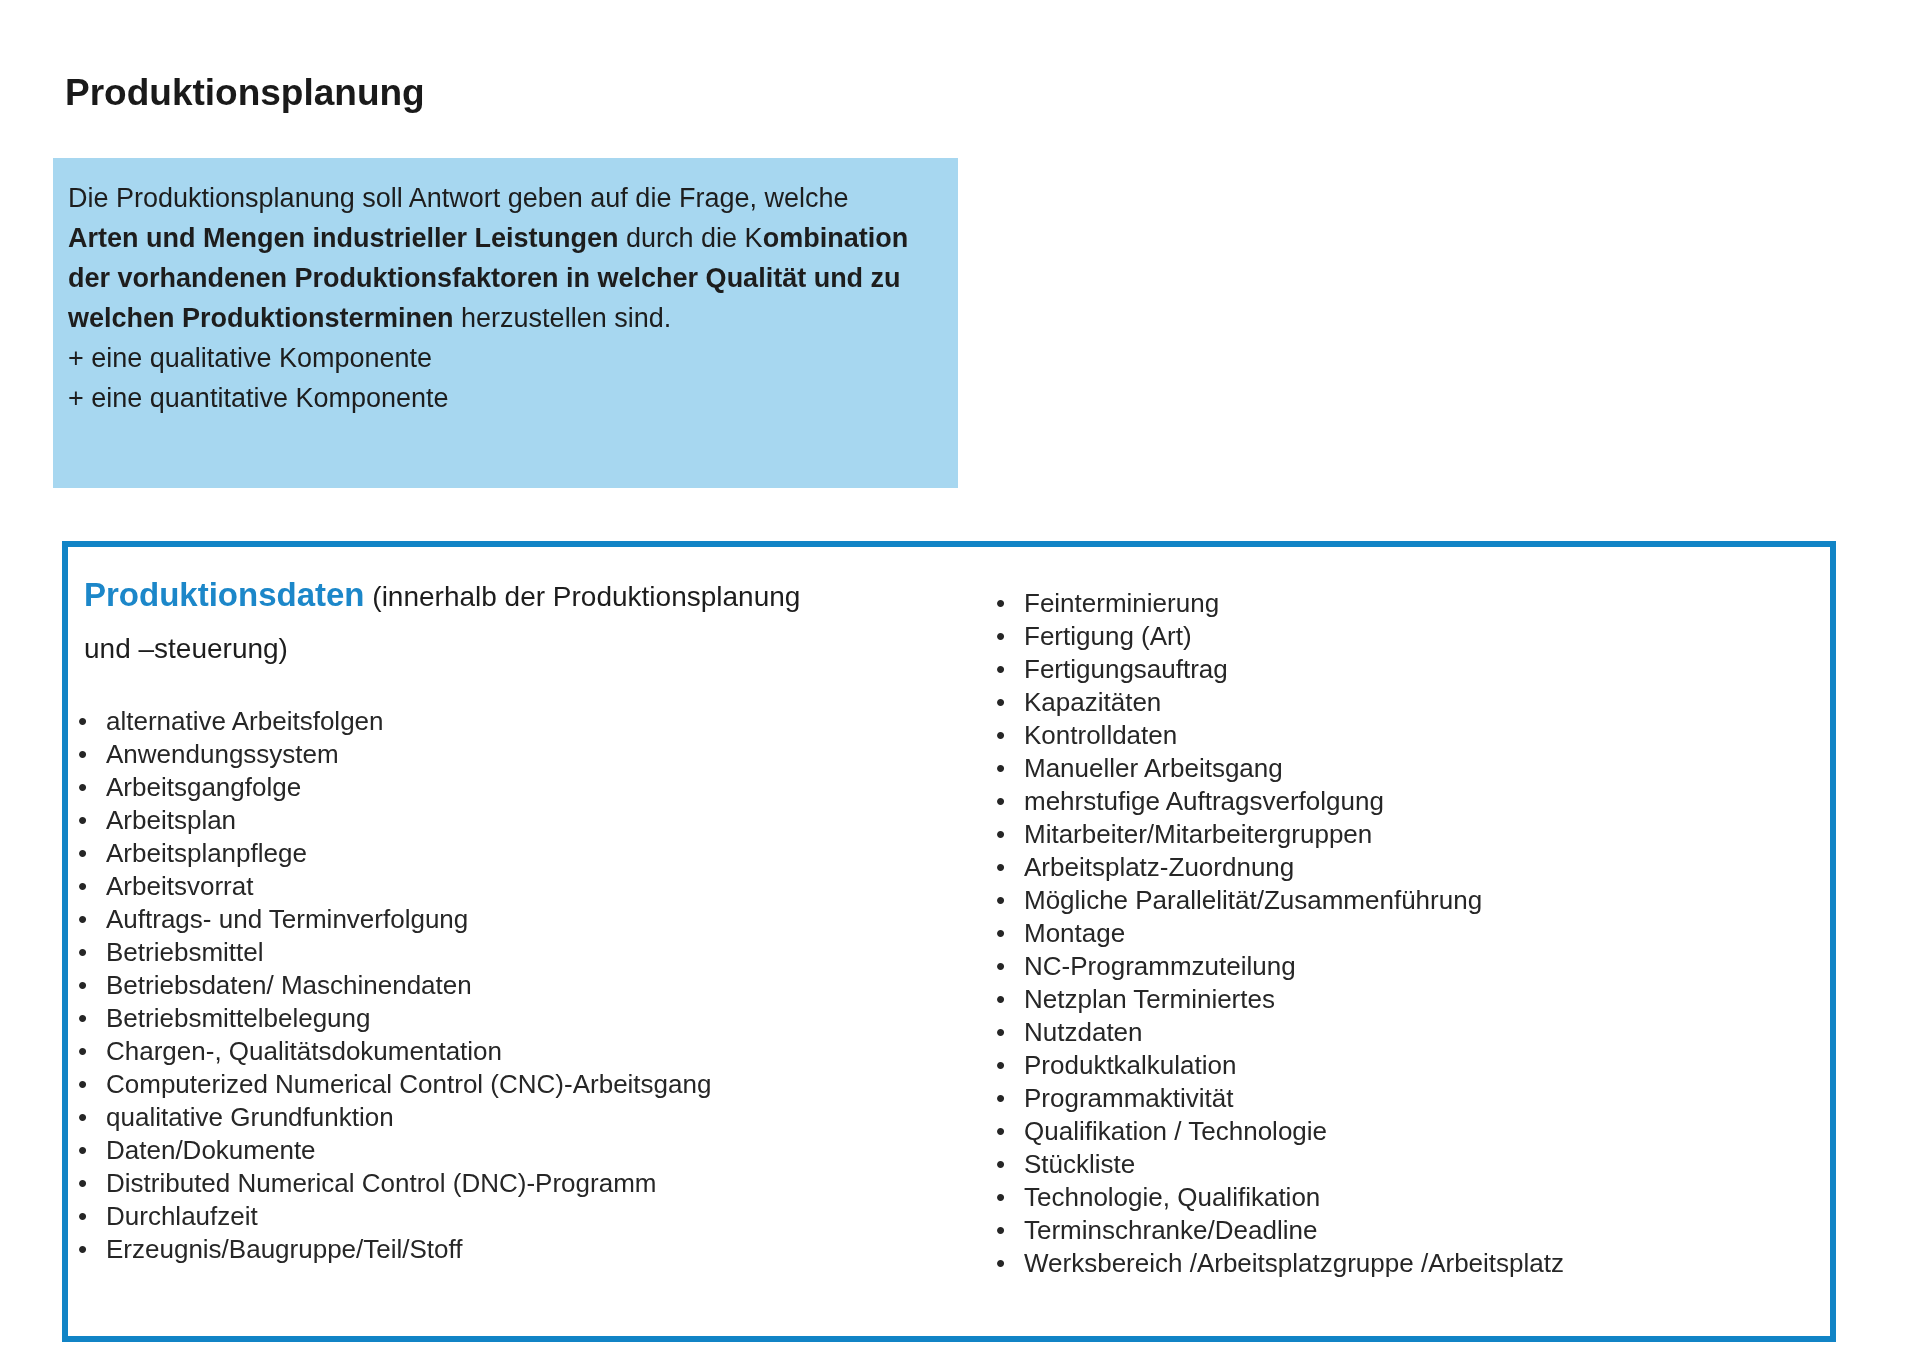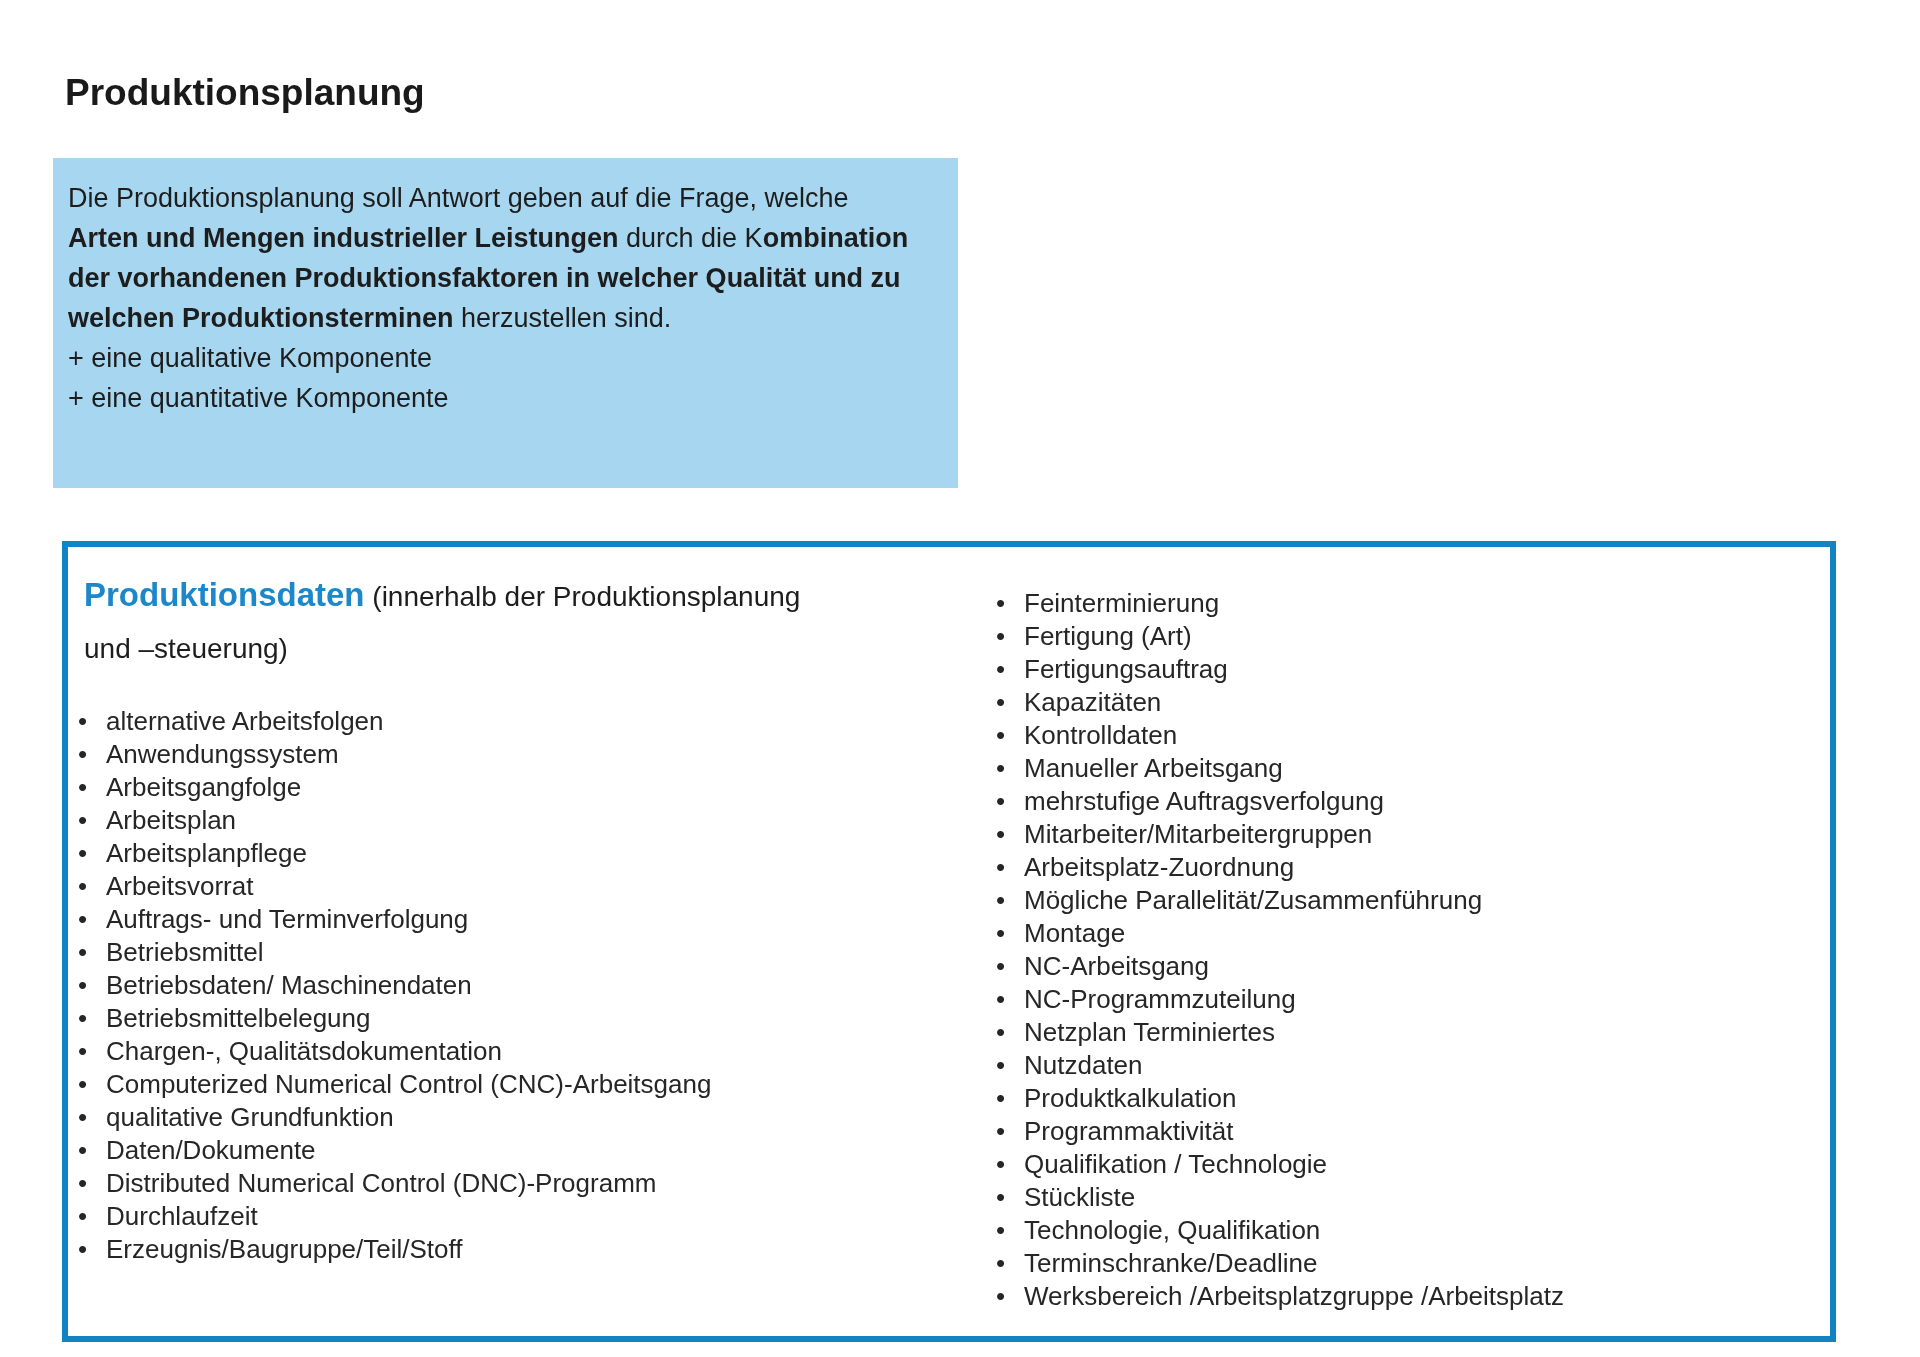--- a/index.html
+++ b/index.html
@@ -94,21 +94,20 @@
       <li>Fertigung (Art)</li>
       <li>Fertigungsauftrag</li>
       <li>Kapazitäten</li>
       <li>Kontrolldaten</li>
       <li>Manueller Arbeitsgang</li>
       <li>mehrstufige Auftragsverfolgung</li>
       <li>Mitarbeiter/Mitarbeitergruppen</li>
       <li>Arbeitsplatz-Zuordnung</li>
       <li>Mögliche Parallelität/Zusammenführung</li>
       <li>Montage</li>
-      <li>NC-Arbeitsgang</li>
       <li>NC-Programmzuteilung</li>
       <li>Netzplan Terminiertes</li>
       <li>Nutzdaten</li>
       <li>Produktkalkulation</li>
       <li>Programmaktivität</li>
       <li>Qualifikation / Technologie</li>
       <li>Stückliste</li>
       <li>Technologie, Qualifikation</li>
       <li>Terminschranke/Deadline</li>
       <li>Werksbereich /Arbeitsplatzgruppe /Arbeitsplatz</li>

